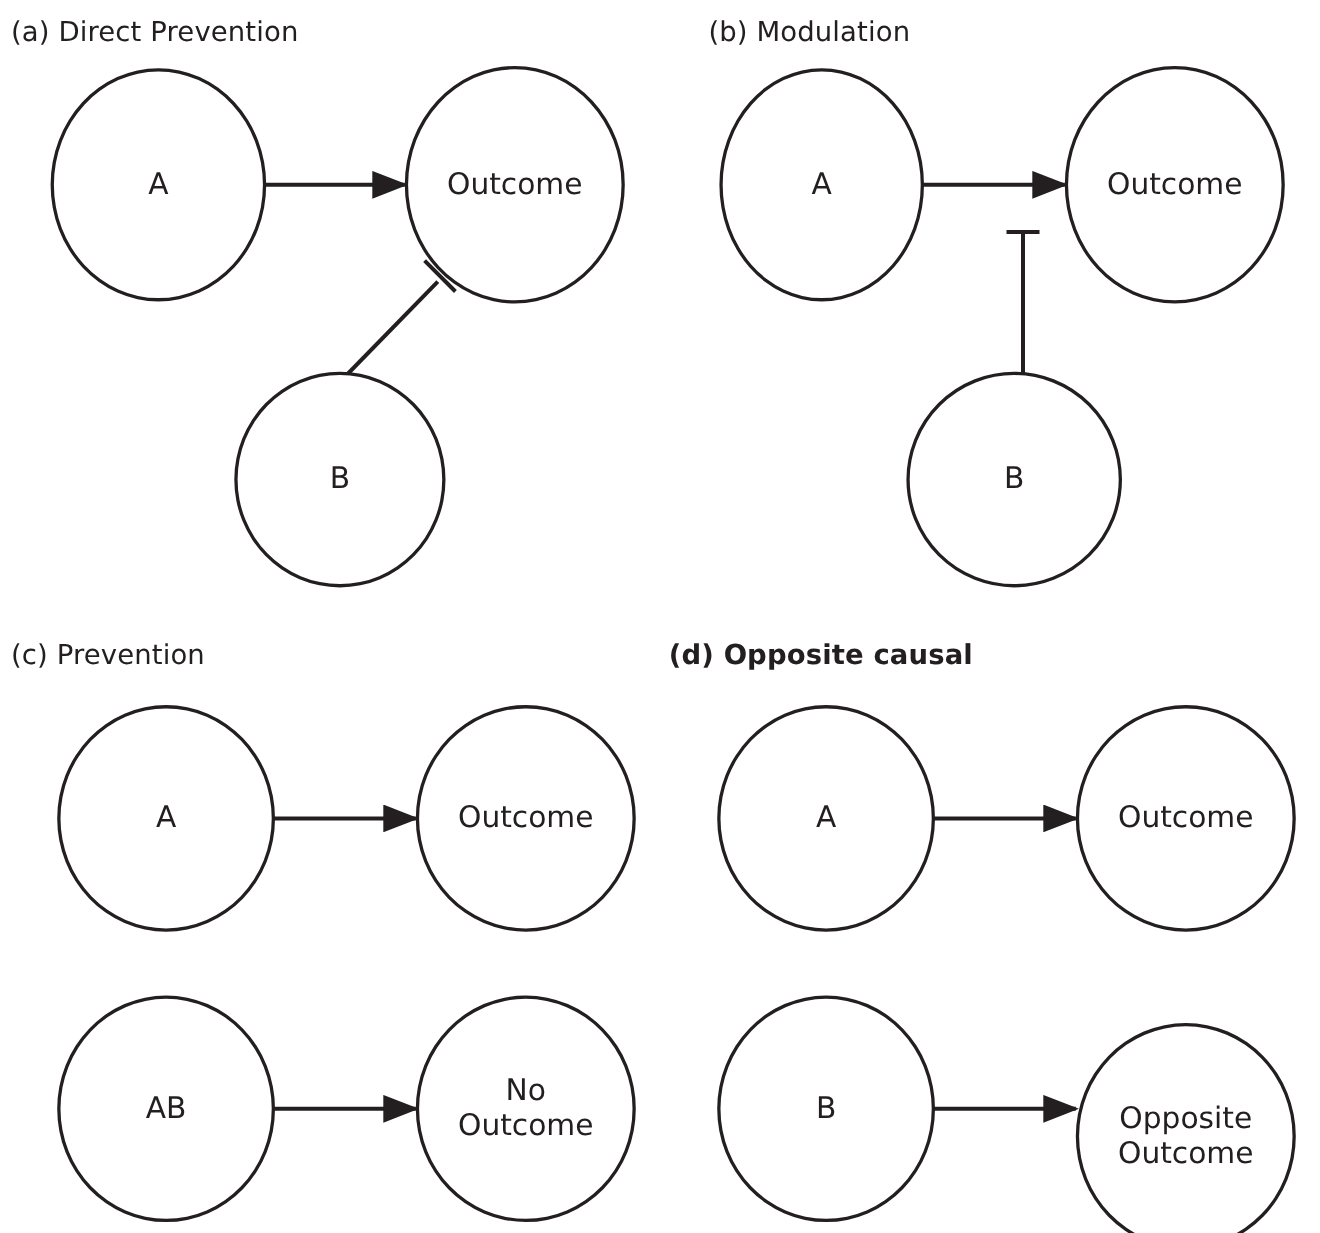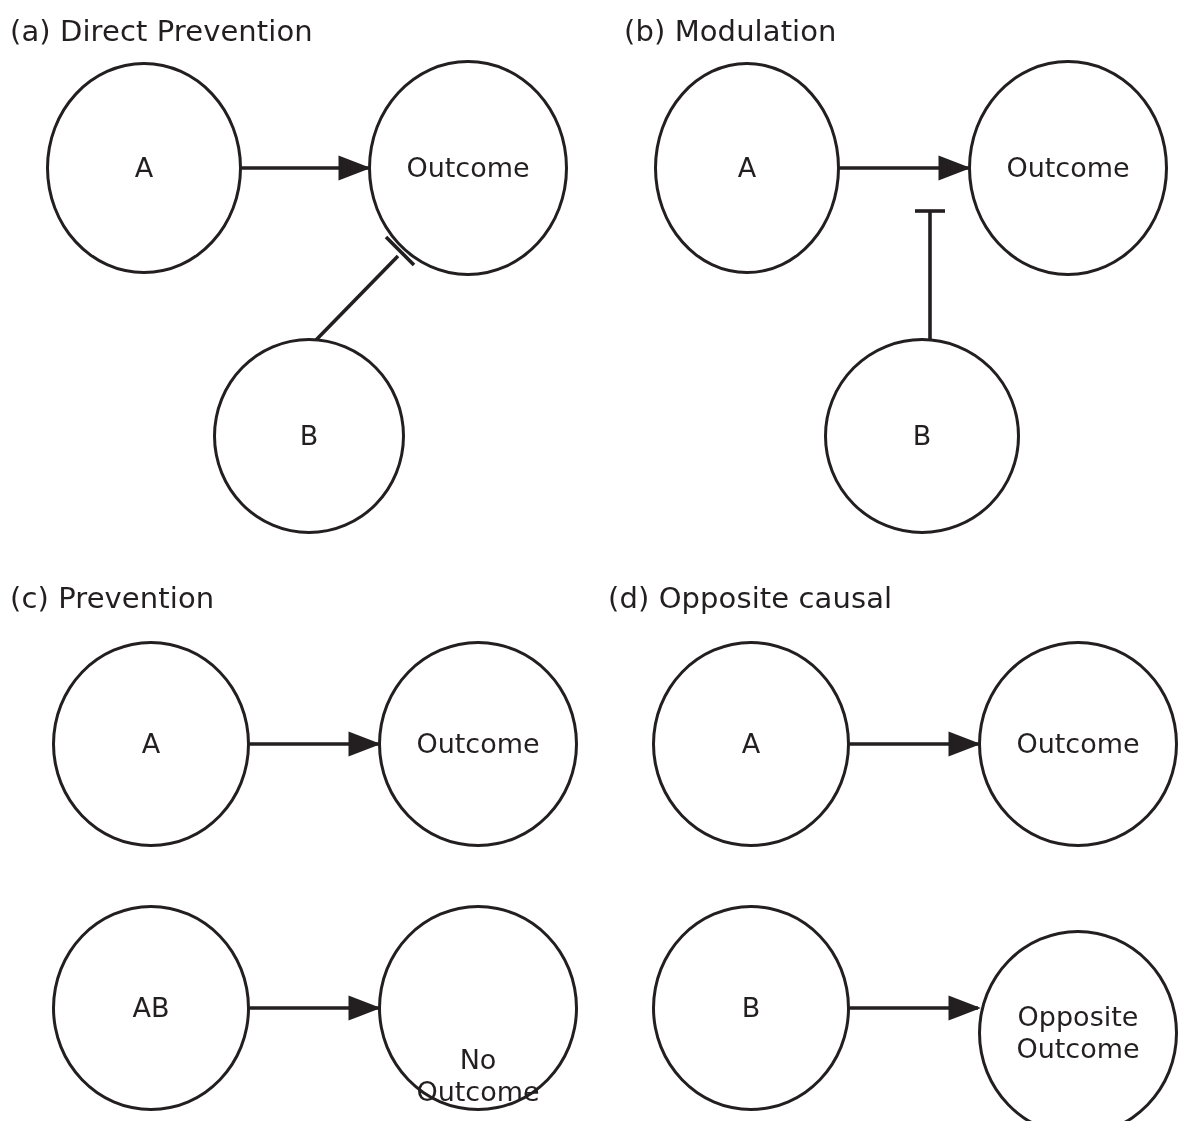--- a/index.html
+++ b/index.html
@@ -10,21 +10,21 @@
   body {
     width: 1200px;
     height: 1121px;
     position: relative;
     font-family: "DejaVu Sans", sans-serif;
     color: #1a1a1a;
     overflow: hidden;
   }
   .panel-title {
     position: absolute;
-    font-size: 29px;
+    font-size: 25px;
     font-family: "DejaVu Sans", sans-serif;
     color: #231f20;
     white-space: nowrap;
     letter-spacing: 0.1px;
   }
   .node {
     position: absolute;
     border: 3px solid #231f20;
     border-radius: 50%;
     background: #ffffff;
@@ -54,23 +54,23 @@
   .edge-line {
     stroke: #231f20;
     stroke-width: 3.6;
     fill: none;
   }
 </style>
 </head>
 <body>
 
 <div class="panel-title" style="left:10px; top:14px;">(a) Direct Prevention</div>
-<div class="panel-title" style="left:624px; top:14px;">(b) Modulation</div>
+<div class="panel-title" style="left:644px; top:14px;">(b) Modulation</div>
 <div class="panel-title" style="left:10px; top:581px;">(c) Prevention</div>
-<div class="panel-title" style="left:608px; top:581px;">(d) Opposite causal</div>
+<div class="panel-title" style="left:608px; top:581px;font-weight:bold;">(d) Opposite causal</div>
 
 <svg class="edges" viewBox="0 0 1200 1121">
   <defs>
     <marker id="arrowhead" markerWidth="9" markerHeight="7" refX="8.2" refY="3.5" orient="auto" markerUnits="strokeWidth">
       <polygon points="0 0, 9 3.5, 0 7" fill="#231f20"></polygon>
     </marker>
   </defs>
 
   <line class="edge-line" x1="240" y1="168" x2="368" y2="168" marker-end="url(#arrowhead)"></line>
 
@@ -110,21 +110,21 @@
 
 <div class="node" style="left:52px; top:641px; width:198px; height:206px;">
   <span class="node-label">A</span>
 </div>
 <div class="node" style="left:378px; top:641px; width:200px; height:206px;">
   <span class="node-label">Outcome</span>
 </div>
 <div class="node" style="left:52px; top:905px; width:198px; height:206px;">
   <span class="node-label">AB</span>
 </div>
-<div class="node" style="left:378px; top:905px; width:200px; height:206px;align-items:flex-end;">
+<div class="node" style="left:378px; top:905px; width:200px; height:206px;">
   <span class="node-label">No
 Outcome</span>
 </div>
 
 <div class="node" style="left:652px; top:641px; width:198px; height:206px;">
   <span class="node-label">A</span>
 </div>
 <div class="node" style="left:978px; top:641px; width:200px; height:206px;">
   <span class="node-label">Outcome</span>
 </div>

